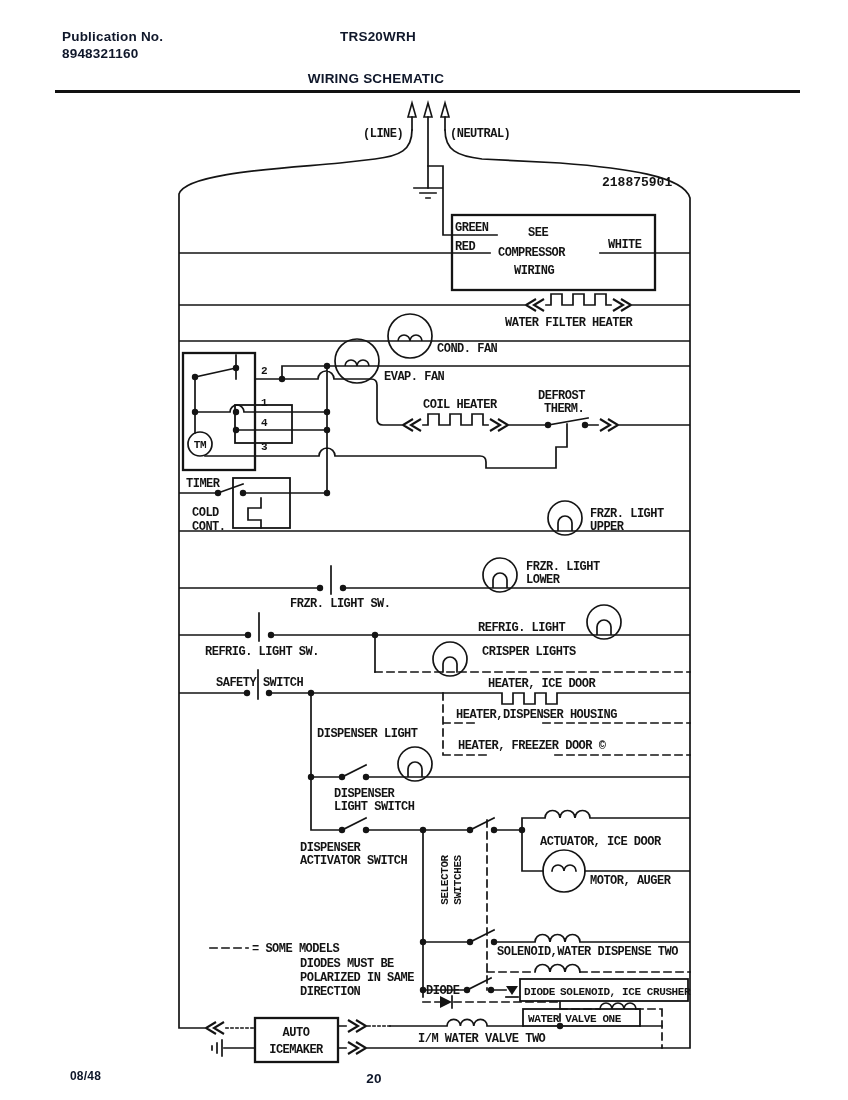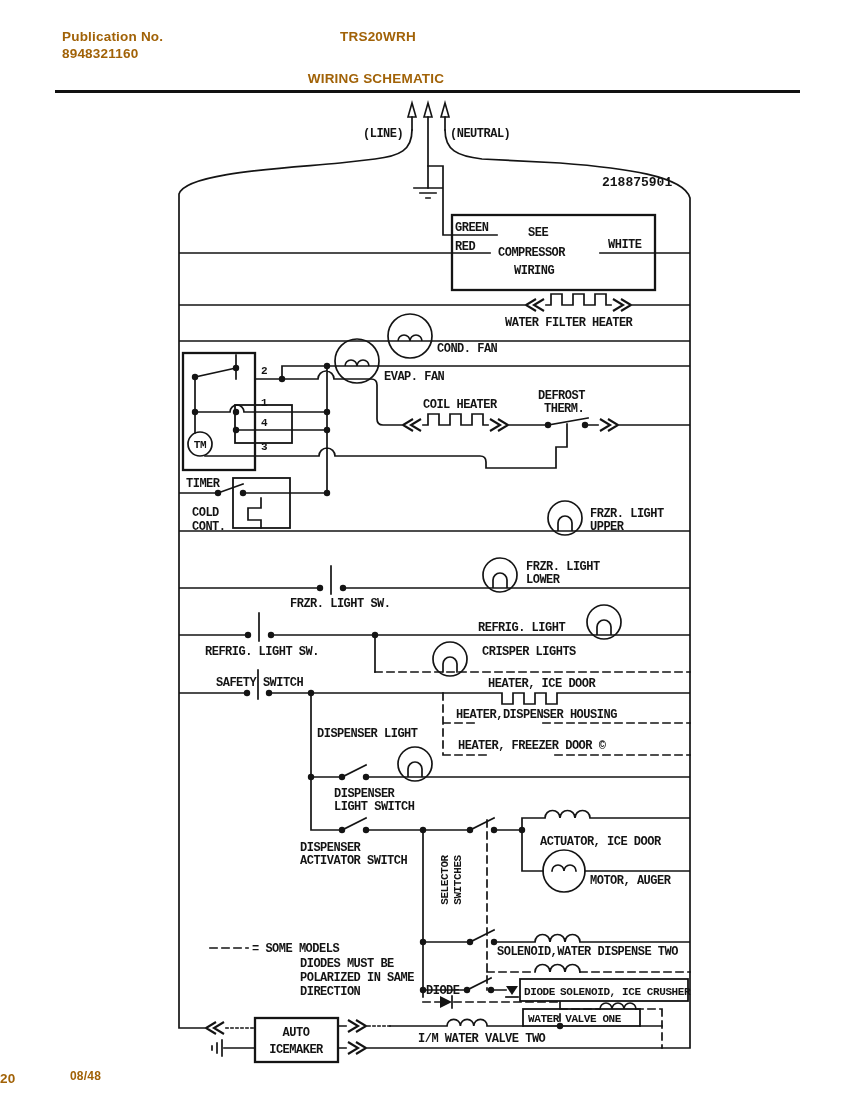--- a/index.html
+++ b/index.html
@@ -1,17 +1,17 @@
 <!DOCTYPE html>
 <html><head>
 <meta charset="utf-8">
 <style>
   html,body{margin:0;padding:0;background:#ffffff;}
   #page{position:relative;width:848px;height:1100px;background:#ffffff;overflow:hidden;
-        font-family:"Liberation Sans",sans-serif;color:#a16207;}
+        font-family:"Liberation Sans",sans-serif;color:#0f172a;}
   .abs{position:absolute;}
   .hdr{font-weight:bold;font-size:13.5px;line-height:17px;letter-spacing:0.2px;}
   #rule{position:absolute;left:55px;top:90px;width:745px;height:3px;background:#111;}
   #schem{position:absolute;left:0;top:0;}
   svg text{font-family:"Liberation Mono","DejaVu Sans Mono",monospace;font-weight:bold;
            font-size:12px;letter-spacing:-0.5px;fill:#141414;white-space:pre;}
   svg text.t11{font-size:11px;letter-spacing:-0.4px;}
   svg text.t13{font-size:13px;letter-spacing:0px;}
   svg text.tc{text-anchor:middle;}
   .w{stroke:#141414;stroke-width:1.7;fill:none;stroke-linecap:square;}
@@ -286,14 +286,14 @@
       <text class="t11" x="560" y="995">SOLENOID, ICE CRUSHER</text>
       <text class="t11" x="528" y="1022">WATER VALVE ONE</text>
 
       <text class="tc" x="296" y="1036">AUTO</text>
       <text class="tc" x="296" y="1053">ICEMAKER</text>
       <text x="418" y="1042">I/M WATER VALVE TWO</text>
     </g>
   </svg>
 
   <div class="abs hdr" style="left:70px;top:1068px;font-size:12px;">08/48</div>
-  <div class="abs hdr" style="left:0;top:1070px;width:748px;text-align:left;">20</div>
+  <div class="abs hdr" style="left:0;top:1070px;width:748px;text-align:center;">20</div>
 </div>
 
 </body></html>

